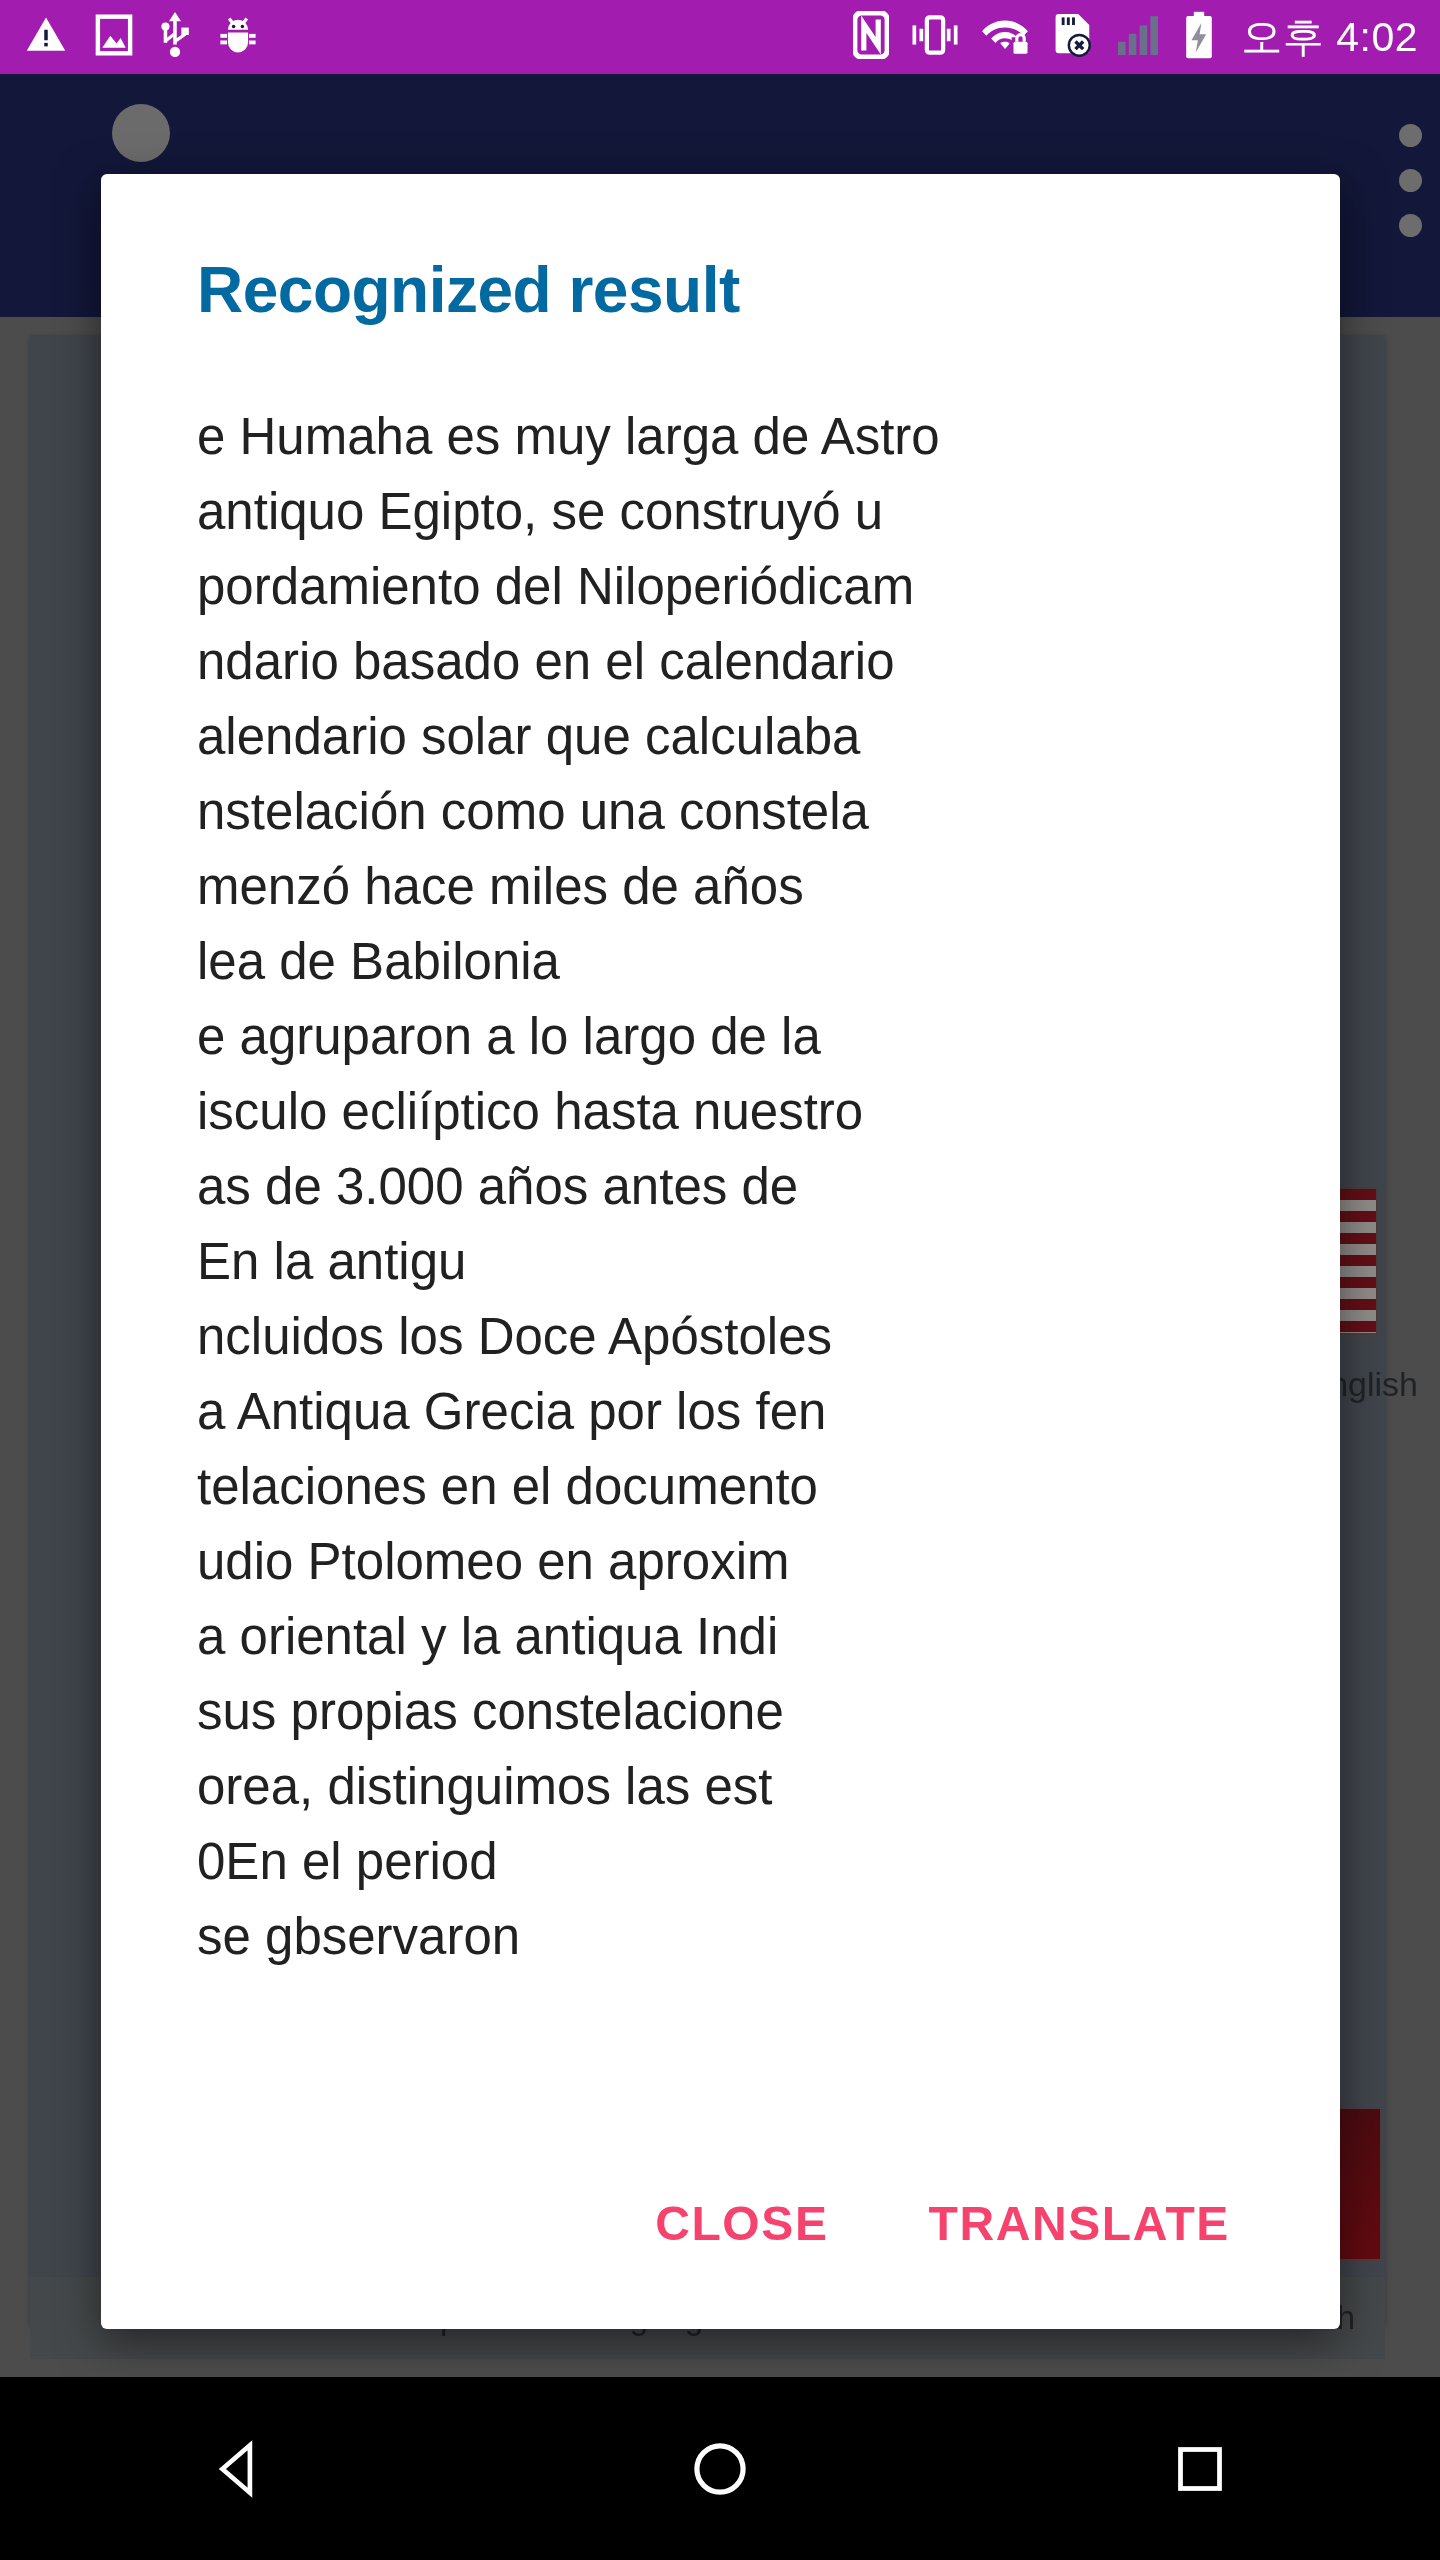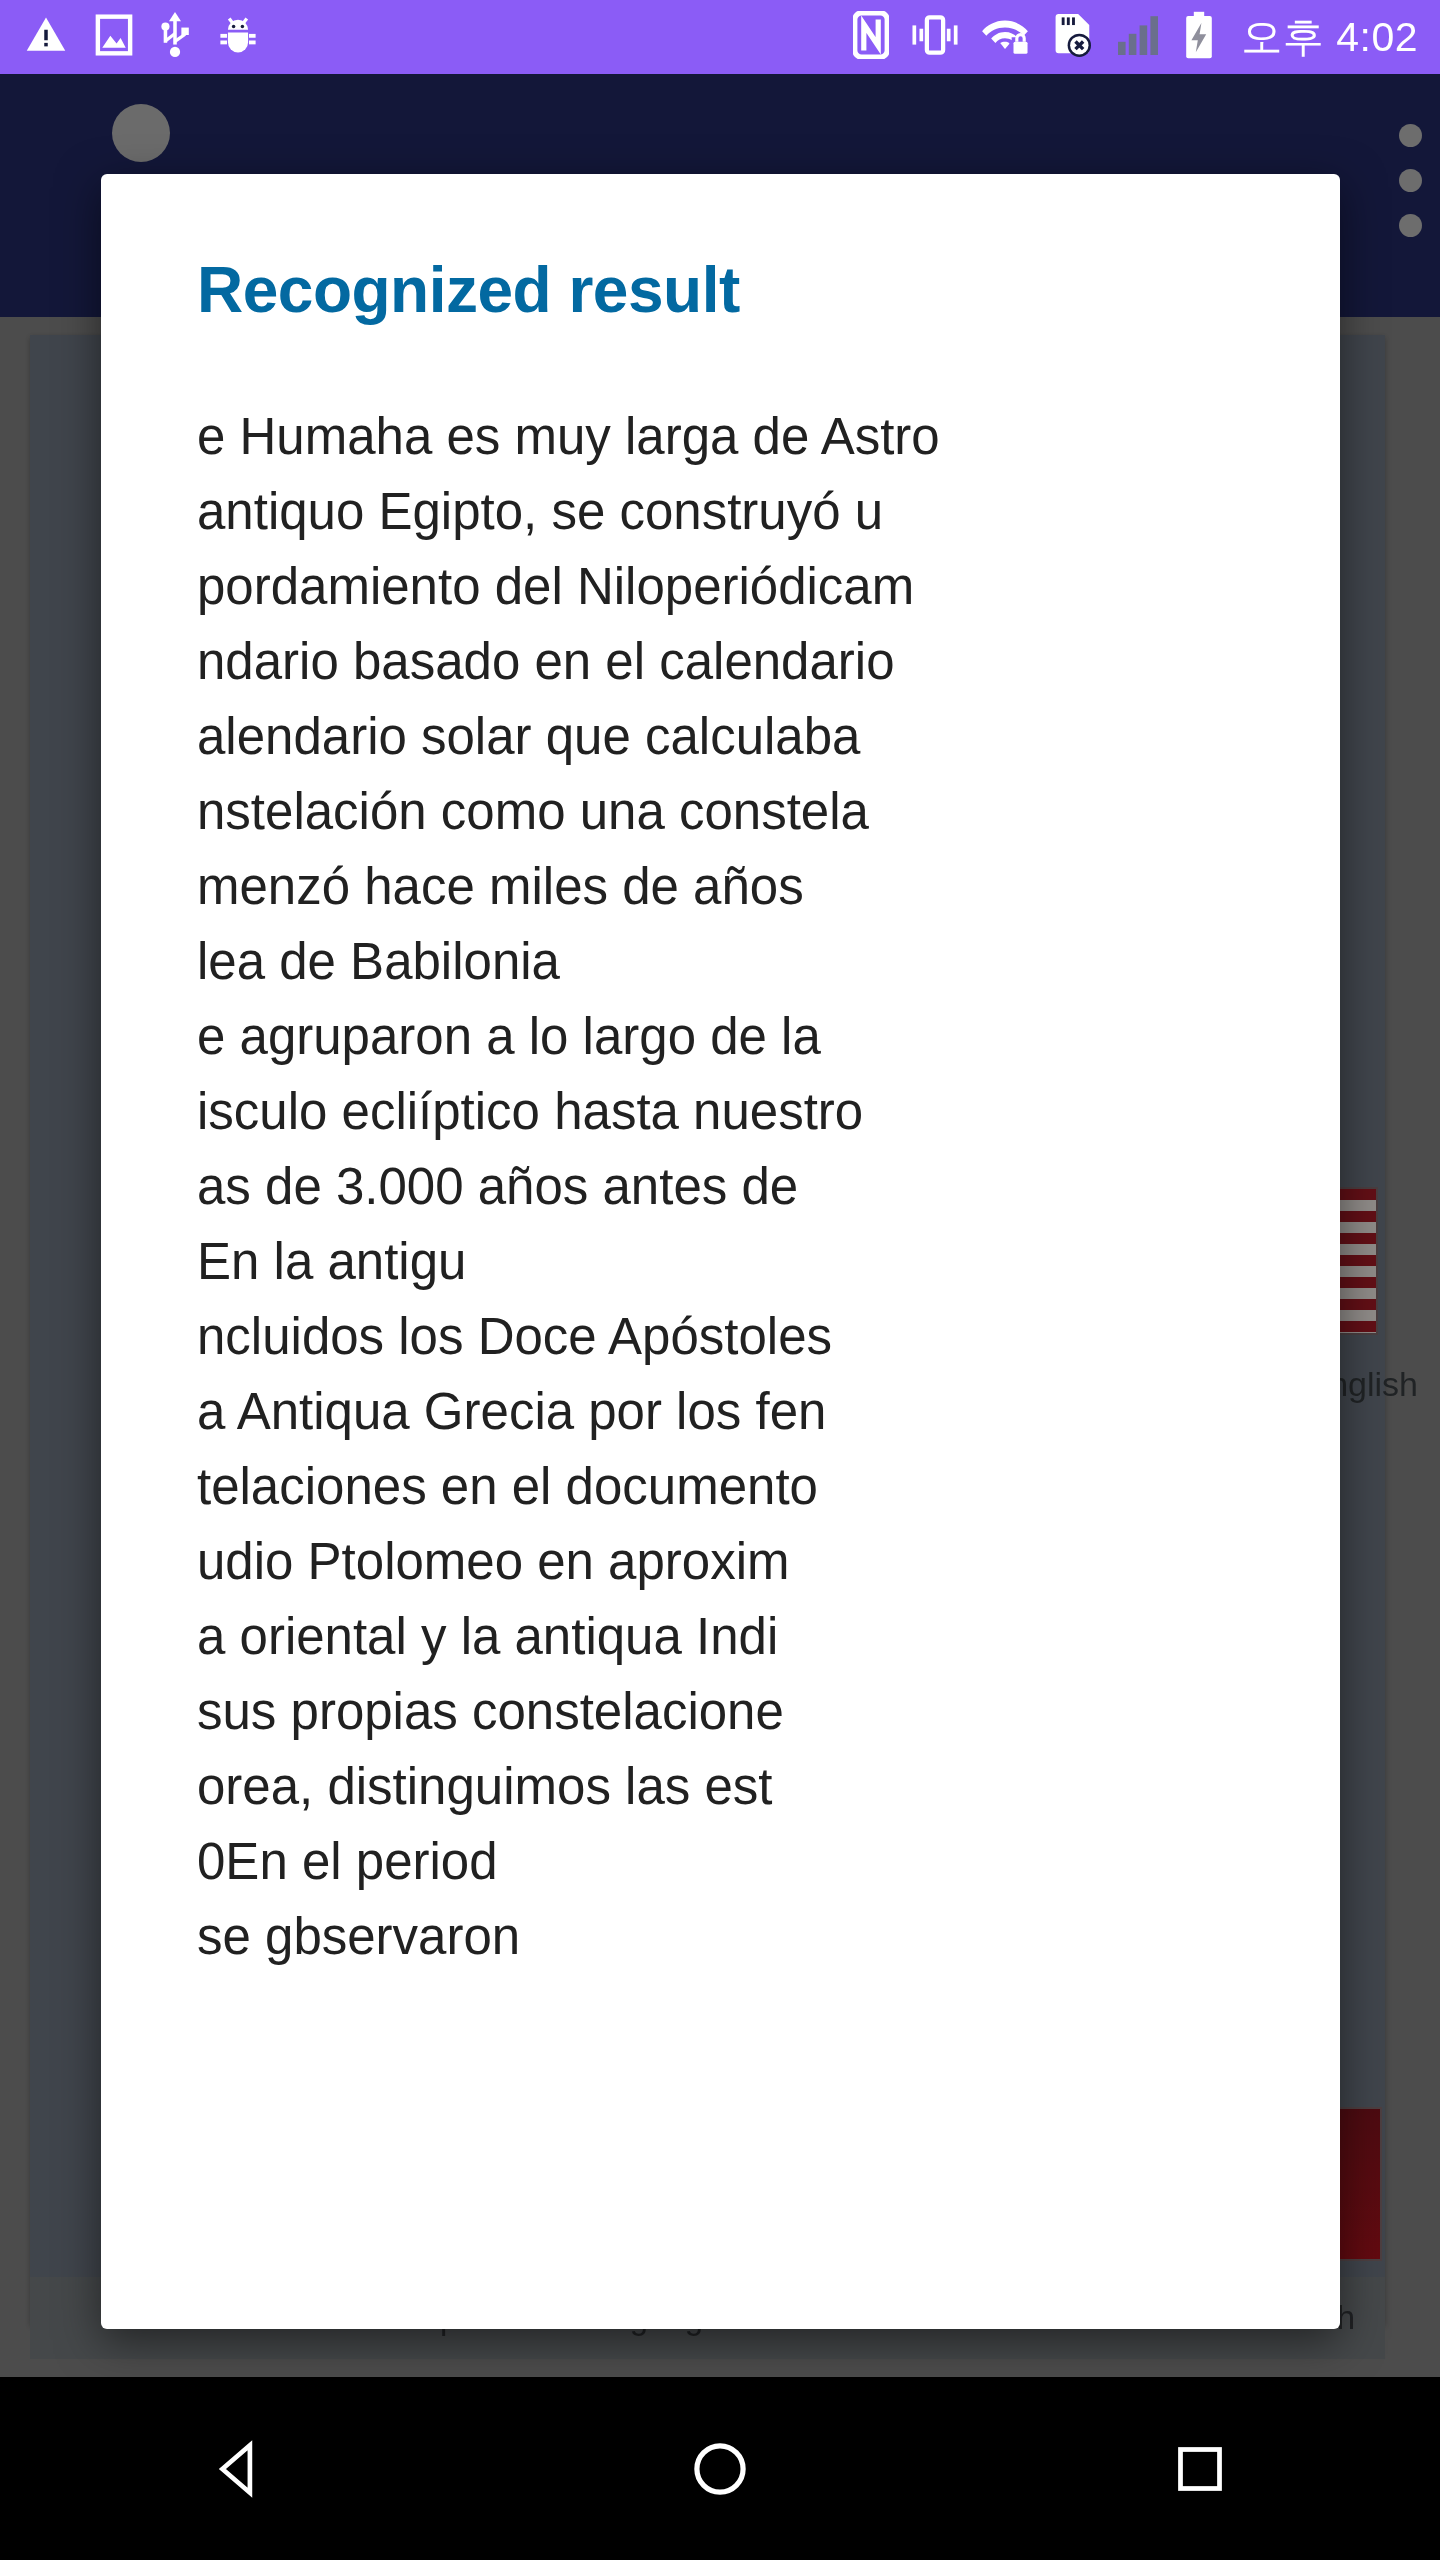--- a/index.html
+++ b/index.html
@@ -7,21 +7,21 @@
   body{
     font-family:"Liberation Sans", sans-serif;
     background:#6b6b6b;
     overflow:hidden;
     position:relative;
   }
 
   
   #status-bar{
     position:absolute; top:0; left:0; width:1440px; height:74px;
-    background:#8b5cf6;
+    background:#a21caf;
     display:flex; align-items:center;
     padding:0 22px 0 24px;
     z-index:40;
   }
   .sb-left{ display:flex; align-items:center; gap:26px; }
   .sb-right{ display:flex; align-items:center; gap:22px; margin-left:auto; }
   .sb-ico{ display:block; }
   #clock{
     color:#ffffff; font-size:41px; letter-spacing:0.5px;
     white-space:nowrap; margin-left:4px;
@@ -300,20 +300,24 @@
 En la antigu
 ncluidos los Doce Apóstoles
 a Antiqua Grecia por los fen
 telaciones en el documento
 udio Ptolomeo en aproxim
 a oriental y la antiqua Indi
 sus propias constelacione
 orea, distinguimos las est
 0En el period
 se gbservaron</div>
+  <div id="dialog-actions">
+    <button class="dlg-btn">CLOSE</button>
+    <button class="dlg-btn">TRANSLATE</button>
+  </div>
 </div>
 
 <div id="nav-bar">
   <div class="nav-btn">
     <svg width="66" height="66" viewBox="0 0 24 24" fill="none">
       <path d="M15.6 3.4 L5.6 12 L15.6 20.6 Z" stroke="#ffffff" stroke-width="1.7"></path>
     </svg>
   </div>
   <div class="nav-btn">
     <svg width="66" height="66" viewBox="0 0 24 24" fill="none">

